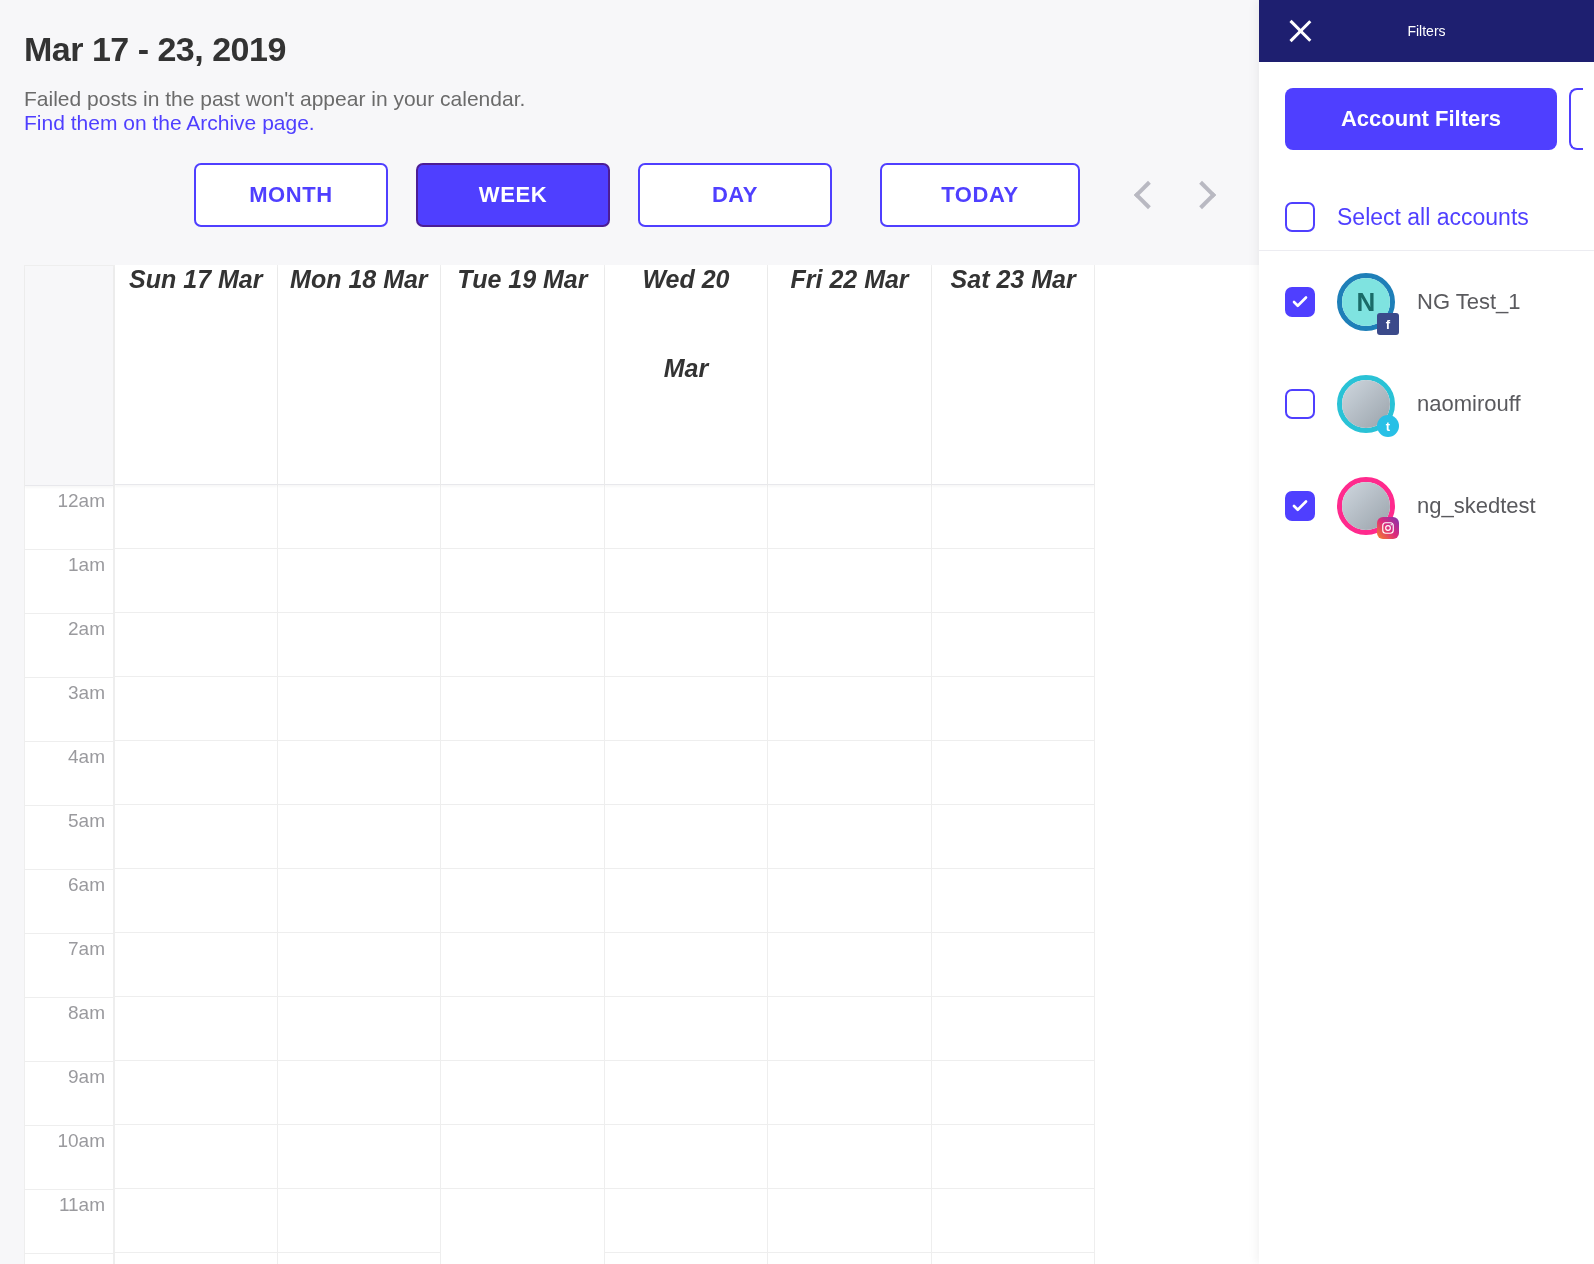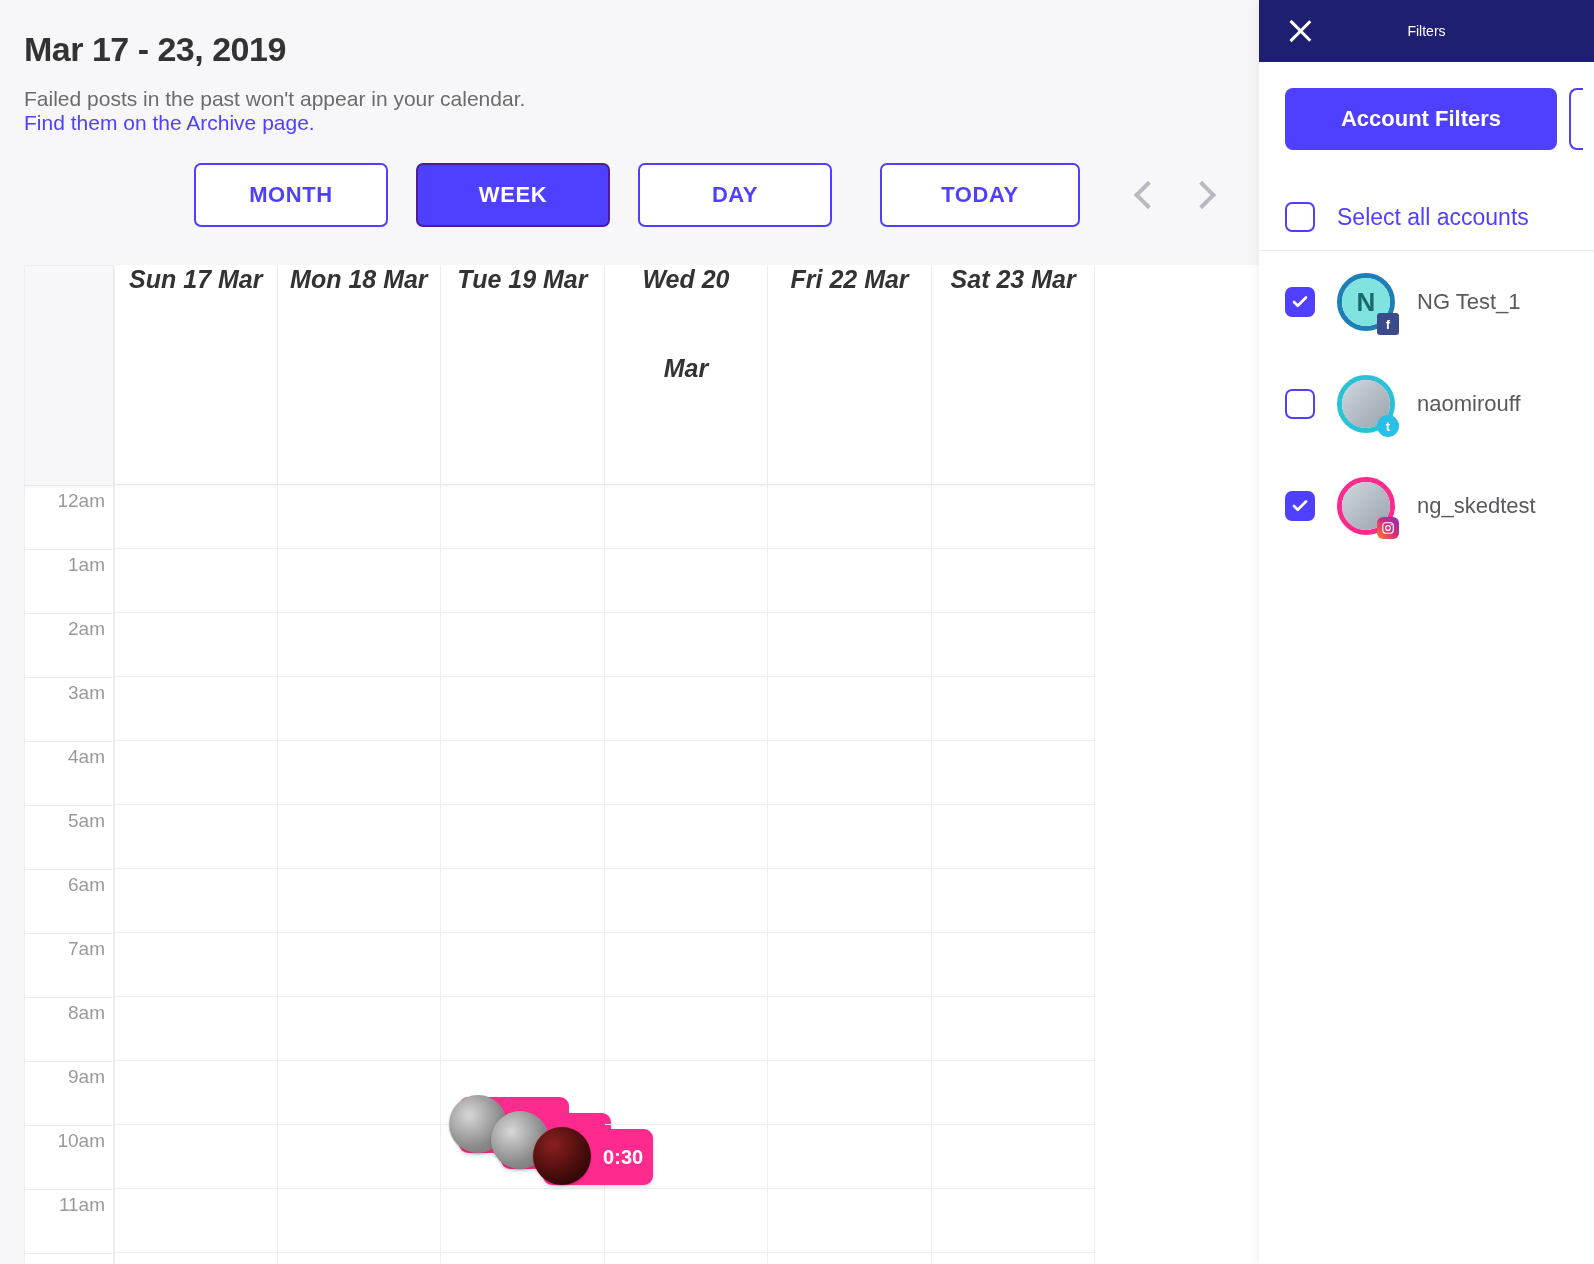--- a/index.html
+++ b/index.html
@@ -147,30 +147,20 @@
             <div class="hour-cell"></div>
             <div class="hour-cell"></div>
             <div class="hour-cell"></div>
             <div class="hour-cell"></div>
             <div class="hour-cell"></div>
             <div class="hour-cell"></div>
             <div class="hour-cell"></div>
             <div class="hour-cell"></div>
             <div class="hour-cell"></div>
             <div class="hour-cell"></div>
-            <div class="hour-cell" style="position: relative;">
-              <div class="event-stack" style="left: 18px; top: -28px; width: 220px; height: 100px;">
-                <div class="event-card" style="left: 0px; top: 0px;"></div>
-                <div class="event-thumb" style="left: -10px; top: -2px;"></div>
-                <div class="event-card" style="left: 42px; top: 16px;"></div>
-                <div class="event-thumb" style="left: 32px; top: 14px;"></div>
-                <div class="event-card" style="left: 84px; top: 32px;">0:30</div>
-                <div class="event-thumb dark" style="left: 74px; top: 30px;"></div>
-              </div>
-            </div>
             <div class="hour-cell"></div>
           </div>
           <div class="day-col">
             <div class="day-header day-header-row-sep">
               <div>Wed 20</div>
               <div class="line2">Mar</div>
             </div>
             <div class="hour-cell"></div>
             <div class="hour-cell"></div>
             <div class="hour-cell"></div>

